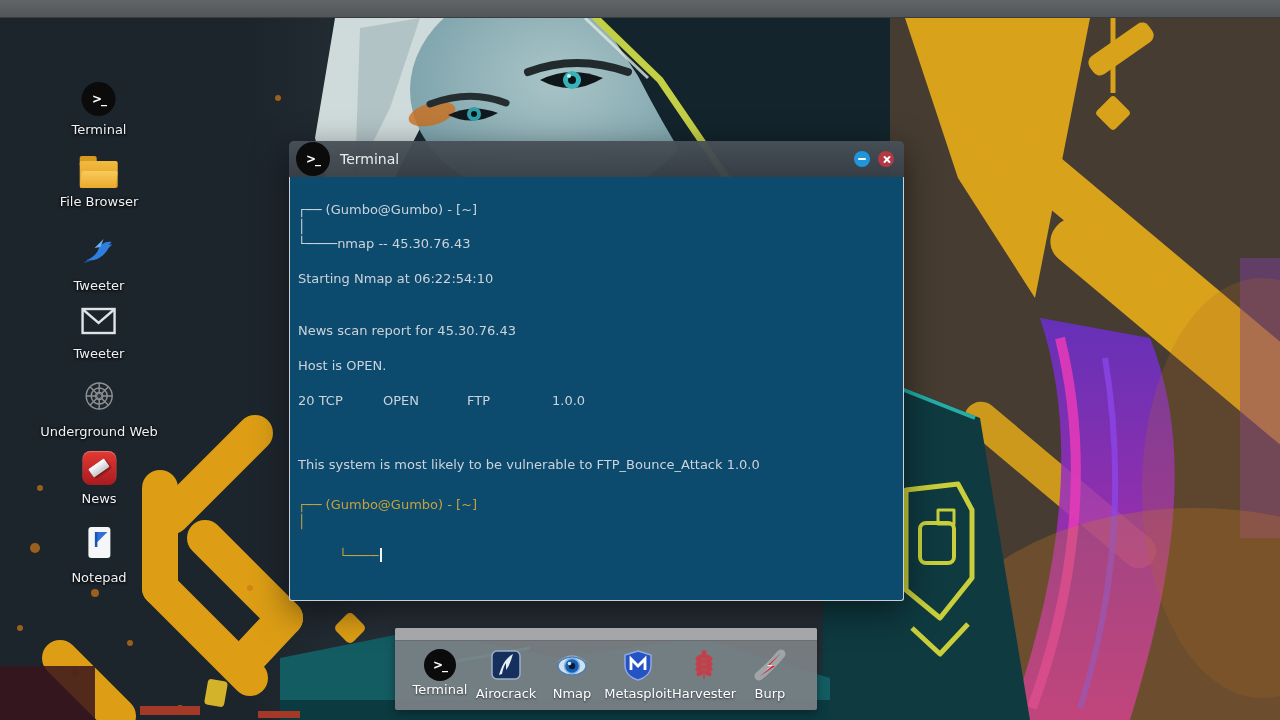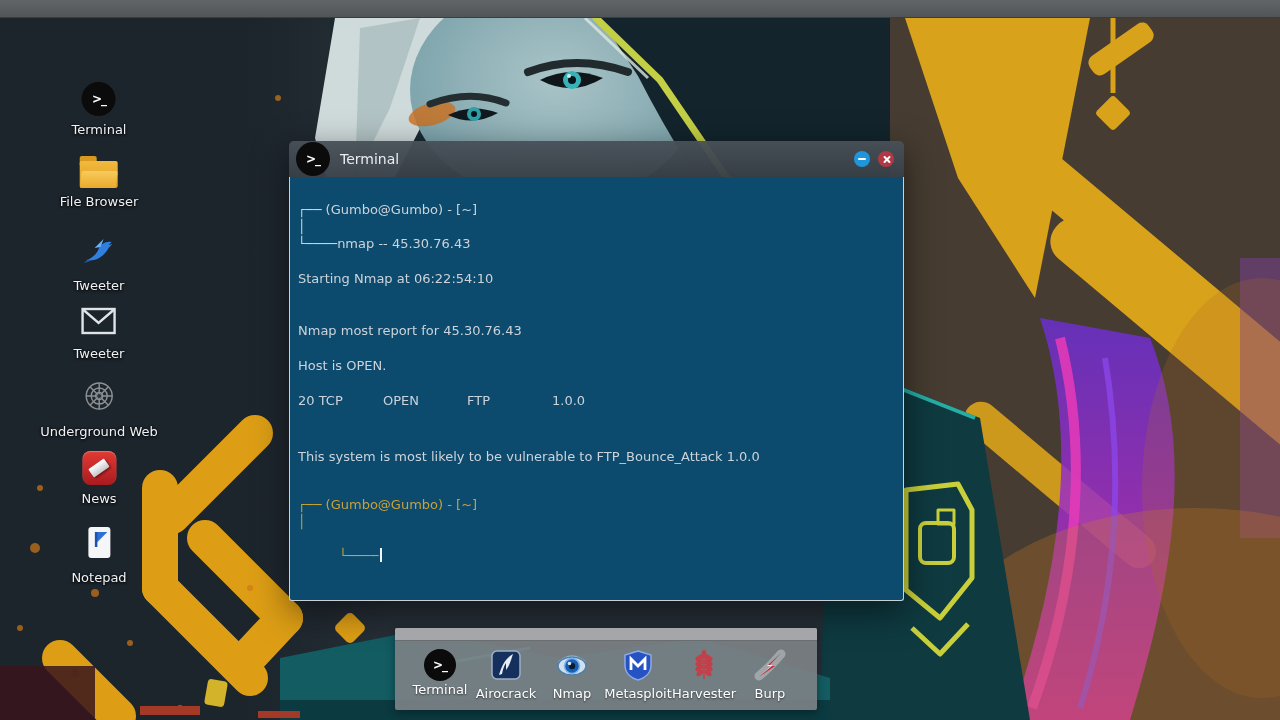--- a/index.html
+++ b/index.html
@@ -263,29 +263,29 @@
               <i></i>
               <i></i>
             </span>
           </div>
       </div>
       <div class="term">
         <div class="tline" style="top:24px">┌── (Gumbo@Gumbo) - [~]</div>
         <div class="tline" style="top:41px">│</div>
         <div class="tline" style="top:58px">└────nmap -- 45.30.76.43</div>
         <div class="tline" style="top:93px">Starting Nmap at 06:22:54:10</div>
-        <div class="tline" style="top:145px">Nmap most report for 45.30.76.43</div>
+        <div class="tline" style="top:145px">News scan report for 45.30.76.43</div>
         <div class="tline" style="top:180px">Host is OPEN.</div>
         <div class="trow" style="top:215px">
           <span>20 TCP</span>
           <span>OPEN</span>
           <span>FTP</span>
           <span>1.0.0</span>
         </div>
-        <div class="tline" style="top:271px">This system is most likely to be vulnerable to FTP_Bounce_Attack 1.0.0</div>
+        <div class="tline" style="top:279px">This system is most likely to be vulnerable to FTP_Bounce_Attack 1.0.0</div>
         <div class="tline gold" style="top:319px">┌── (Gumbo@Gumbo) - [~]</div>
         <div class="tline gold" style="top:336px">│</div>
         <div class="tline gold" style="top:353px">
           <span>└────</span><span class="cursor"></span>
         </div>
       </div>
     </div>
 
     <div class="dock" style="top:610px">
       <div class="dock-strip"></div>

